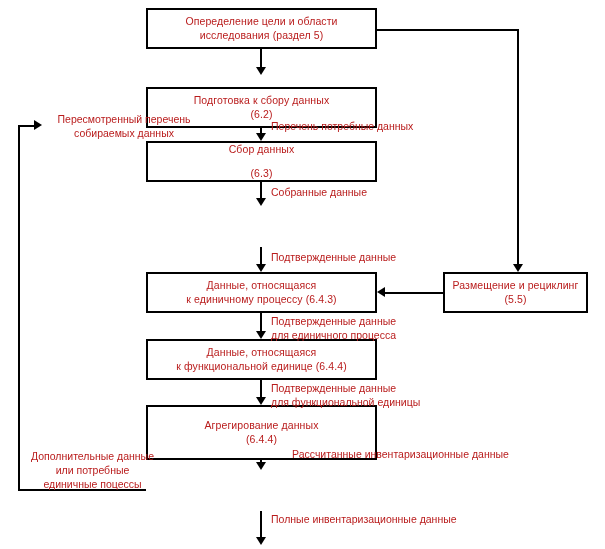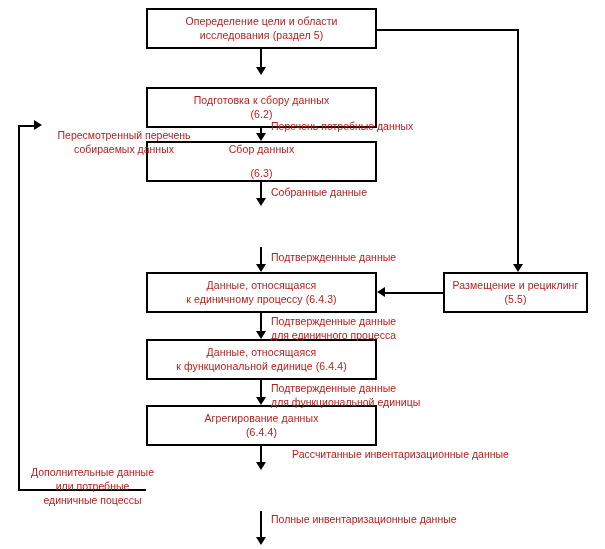--- a/index.html
+++ b/index.html
@@ -52,21 +52,21 @@
   }
   
   .lbl{
     position:absolute;
     font-size:10.5px;
     line-height:1.34;
     white-space:nowrap;
     z-index:4;
     background:transparent;
   }
-  .lbl.c{text-align:center;margin-top:16px;}
+  .lbl.c{text-align:center;}
 </style>
 </head>
 <body>
 
 <div id="canvas">
 
   <div class="box" style="left:146px;top:8px;width:231px;height:41px;">
     <span class="l1">Опеределение цели  и области</span>
     <span class="l2">исследования (раздел 5)</span>
   </div>
@@ -85,21 +85,21 @@
   <div class="box" style="left:146px;top:272px;width:231px;height:41px;">
     <span class="l1">Данные, относящаяся</span>
     <span class="l2">к единичному процессу (6.4.3)</span>
   </div>
 
   <div class="box" style="left:146px;top:339px;width:231px;height:41px;">
     <span class="l1">Данные, относящаяся</span>
     <span class="l2">к функциональной единице (6.4.4)</span>
   </div>
 
-  <div class="box" style="left:146px;top:405px;width:231px;height:41px;">
+  <div class="box" style="left:146px;top:405px;width:231px;height:55px;">
     <span class="l1">Агрегирование данных</span>
     <span class="l2">(6.4.4)</span>
   </div>
 
 
   <div class="box" style="left:443px;top:272px;width:145px;height:41px;">
     <span class="l1">Размещение и рециклинг</span>
     <span class="l2">(5.5)</span>
   </div>
 

